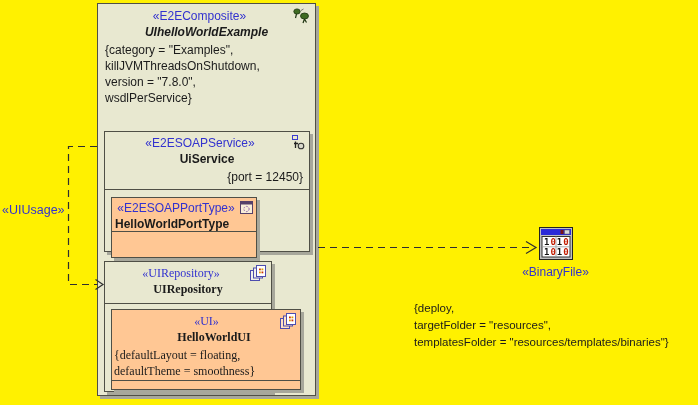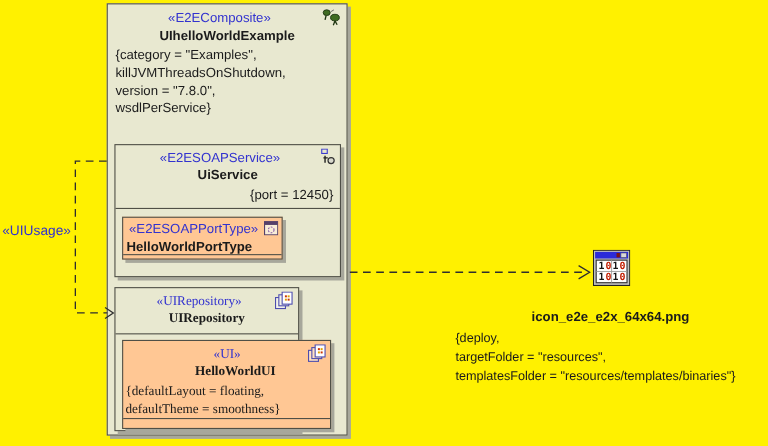--- a/index.html
+++ b/index.html
@@ -26,21 +26,21 @@
   svg.connectors .hit{pointer-events:stroke;}
   .bin-row{font-family:"DejaVu Sans Mono",monospace;font-weight:bold;font-size:9px;letter-spacing:1px;}
 </style>
 </head>
 <body>
 
 <div class="canvas">
 
   <div class="node beige" style="left:97px;top:3px;width:219px;height:393px;">
     <div class="stereo" style="top:5px;">«E2EComposite»</div>
-    <div class="nname" style="top:21px;">UIhelloWorldExample</div>
+    <div class="nname" style="top:21px;font-style:italic;">UIhelloWorldExample</div>
     <svg class="corner-icon" style="right:3px;top:3px;" width="20" height="17" viewBox="0 0 20 17">
       <path d="M4.5 7 L3.5 11" stroke="#1d3310" stroke-width="1.2" fill="none"></path>
       <ellipse cx="5" cy="4.5" rx="3.2" ry="2.6" fill="#3f6b22" stroke="#1d3310" stroke-width="0.8"></ellipse>
       <path d="M12.5 12 L11 16 M12.5 12 L14.5 15.5" stroke="#1d3310" stroke-width="1.2" fill="none"></path>
       <ellipse cx="12.5" cy="9" rx="4" ry="3" fill="#3f6b22" stroke="#1d3310" stroke-width="0.8"></ellipse>
       <path d="M9 3.5 L11.5 2" stroke="#555" stroke-width="0.8"></path>
     </svg>
     <div class="props" style="left:7px;top:38px;">
       <div>{category = "Examples",</div>
       <div>killJVMThreadsOnShutdown,</div>
@@ -52,21 +52,21 @@
       <div class="stereo" style="top:4px;">«E2ESOAPService»</div>
       <div class="nname" style="top:20px;">UiService</div>
       <svg class="corner-icon" style="right:4px;top:3px;" width="14" height="15" viewBox="0 0 14 15">
         <rect x="1.5" y="0.5" width="5" height="4" fill="none" stroke="#3a3ad0" stroke-width="1"></rect>
         <path d="M4.5 6.5 V13 M3 8.5 H7" stroke="#222" stroke-width="1.3" fill="none"></path>
         <circle cx="10" cy="11" r="2.8" fill="#d8d8cc" stroke="#333" stroke-width="1.1"></circle>
       </svg>
       <div class="right-align" style="top:38px;">{port = 12450}</div>
       <div class="divider" style="top:57px;"></div>
 
-      <div class="node orange" style="left:6px;top:65px;width:146px;height:39px;">
+      <div class="node orange" style="left:6px;top:65px;width:146px;height:61px;">
         <div class="stereo" style="top:3px;right:16px;">«E2ESOAPPortType»</div>
         <svg class="corner-icon" style="right:3px;top:3px;" width="13" height="13" viewBox="0 0 13 13">
           <rect x="0.5" y="0.5" width="12" height="12" fill="#f8edd8" stroke="#56406a" stroke-width="1"></rect>
           <rect x="0.5" y="0.5" width="12" height="3" fill="#56406a"></rect>
           <circle cx="6.5" cy="8" r="2.6" fill="none" stroke="#8a5baa" stroke-width="1" stroke-dasharray="1.6,1.3"></circle>
         </svg>
         <div class="nname" style="top:19px;left:3px;right:auto;">HelloWorldPortType</div>
         <div class="divider" style="top:33px;"></div>
       </div>
     </div>
@@ -112,21 +112,21 @@
     <rect x="0.5" y="0.5" width="33" height="32" fill="#BFBFBF" stroke="#222222" stroke-width="1"></rect>
     <rect x="2" y="2" width="30" height="6" fill="#2B2BD8"></rect>
     <rect x="21.5" y="3" width="3" height="4" fill="#7a1515"></rect>
     <rect x="25.5" y="3" width="5" height="4" fill="#d8d8d8" stroke="#555" stroke-width="0.5"></rect>
     <rect x="3" y="9.5" width="28" height="20.5" fill="#ffffff" stroke="#333333" stroke-width="1"></rect>
     <line x1="17" y1="9.5" x2="17" y2="30" stroke="#999" stroke-width="0.8"></line>
     <line x1="3" y1="19.8" x2="31" y2="19.8" stroke="#999" stroke-width="0.8"></line>
     <text class="bin-row" x="5" y="17.5"><tspan fill="#151515">1</tspan><tspan fill="#C21D00">0</tspan><tspan fill="#151515">1</tspan><tspan fill="#C21D00">0</tspan></text>
     <text class="bin-row" x="5" y="27.8"><tspan fill="#151515">1</tspan><tspan fill="#C21D00">0</tspan><tspan fill="#151515">1</tspan><tspan fill="#C21D00">0</tspan></text>
   </svg>
-  <div class="floating-label bold center" style="left:455px;top:281px;width:200px;">icon_e2e_e2x_64x64.png</div>
+  <div class="floating-label blue center" style="left:468px;top:265px;width:175px;">«BinaryFile»</div>
   <div class="props" style="left:414px;top:300px;line-height:17px;font-size:11.5px;">
     <div>{deploy,</div>
     <div>targetFolder = "resources",</div>
     <div>templatesFolder = "resources/templates/binaries"}</div>
   </div>
 
   <svg class="connectors" viewBox="0 0 698 405">
     <g class="hit" stroke="#2e2e2e" stroke-width="1.2" fill="none">
       <path d="M97 146.5 H68.5 V284.5 H97.5" stroke-dasharray="7 5"></path>
       <path d="M95.5 279.5 L103 284.5 L95.5 289.5"></path>

